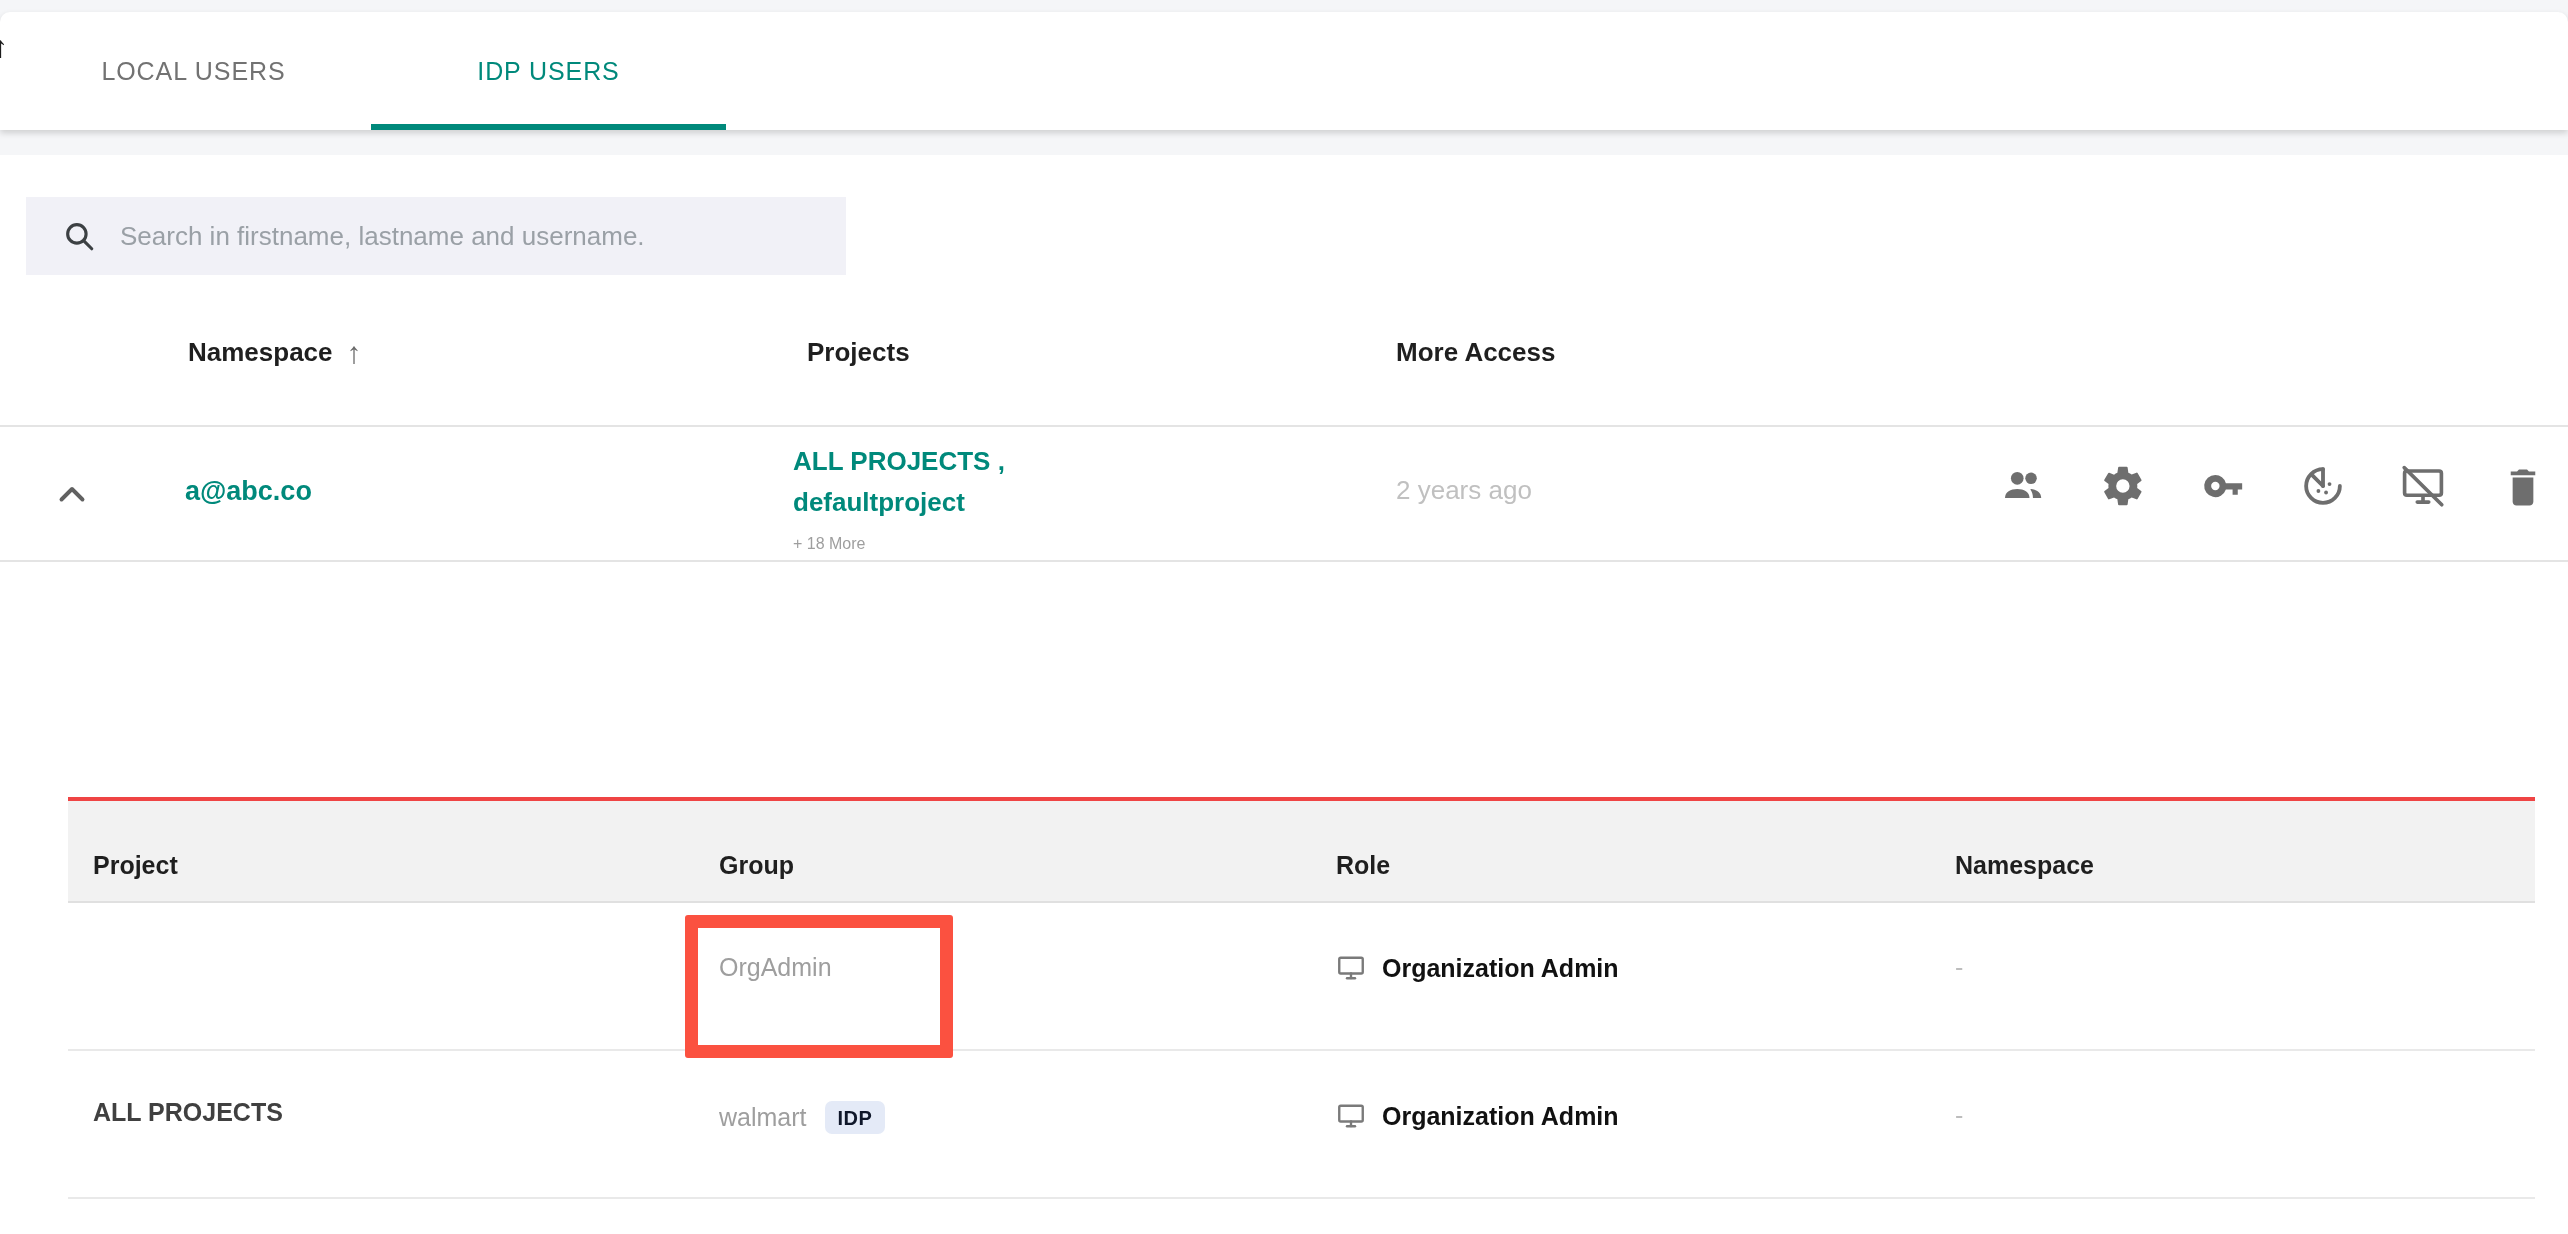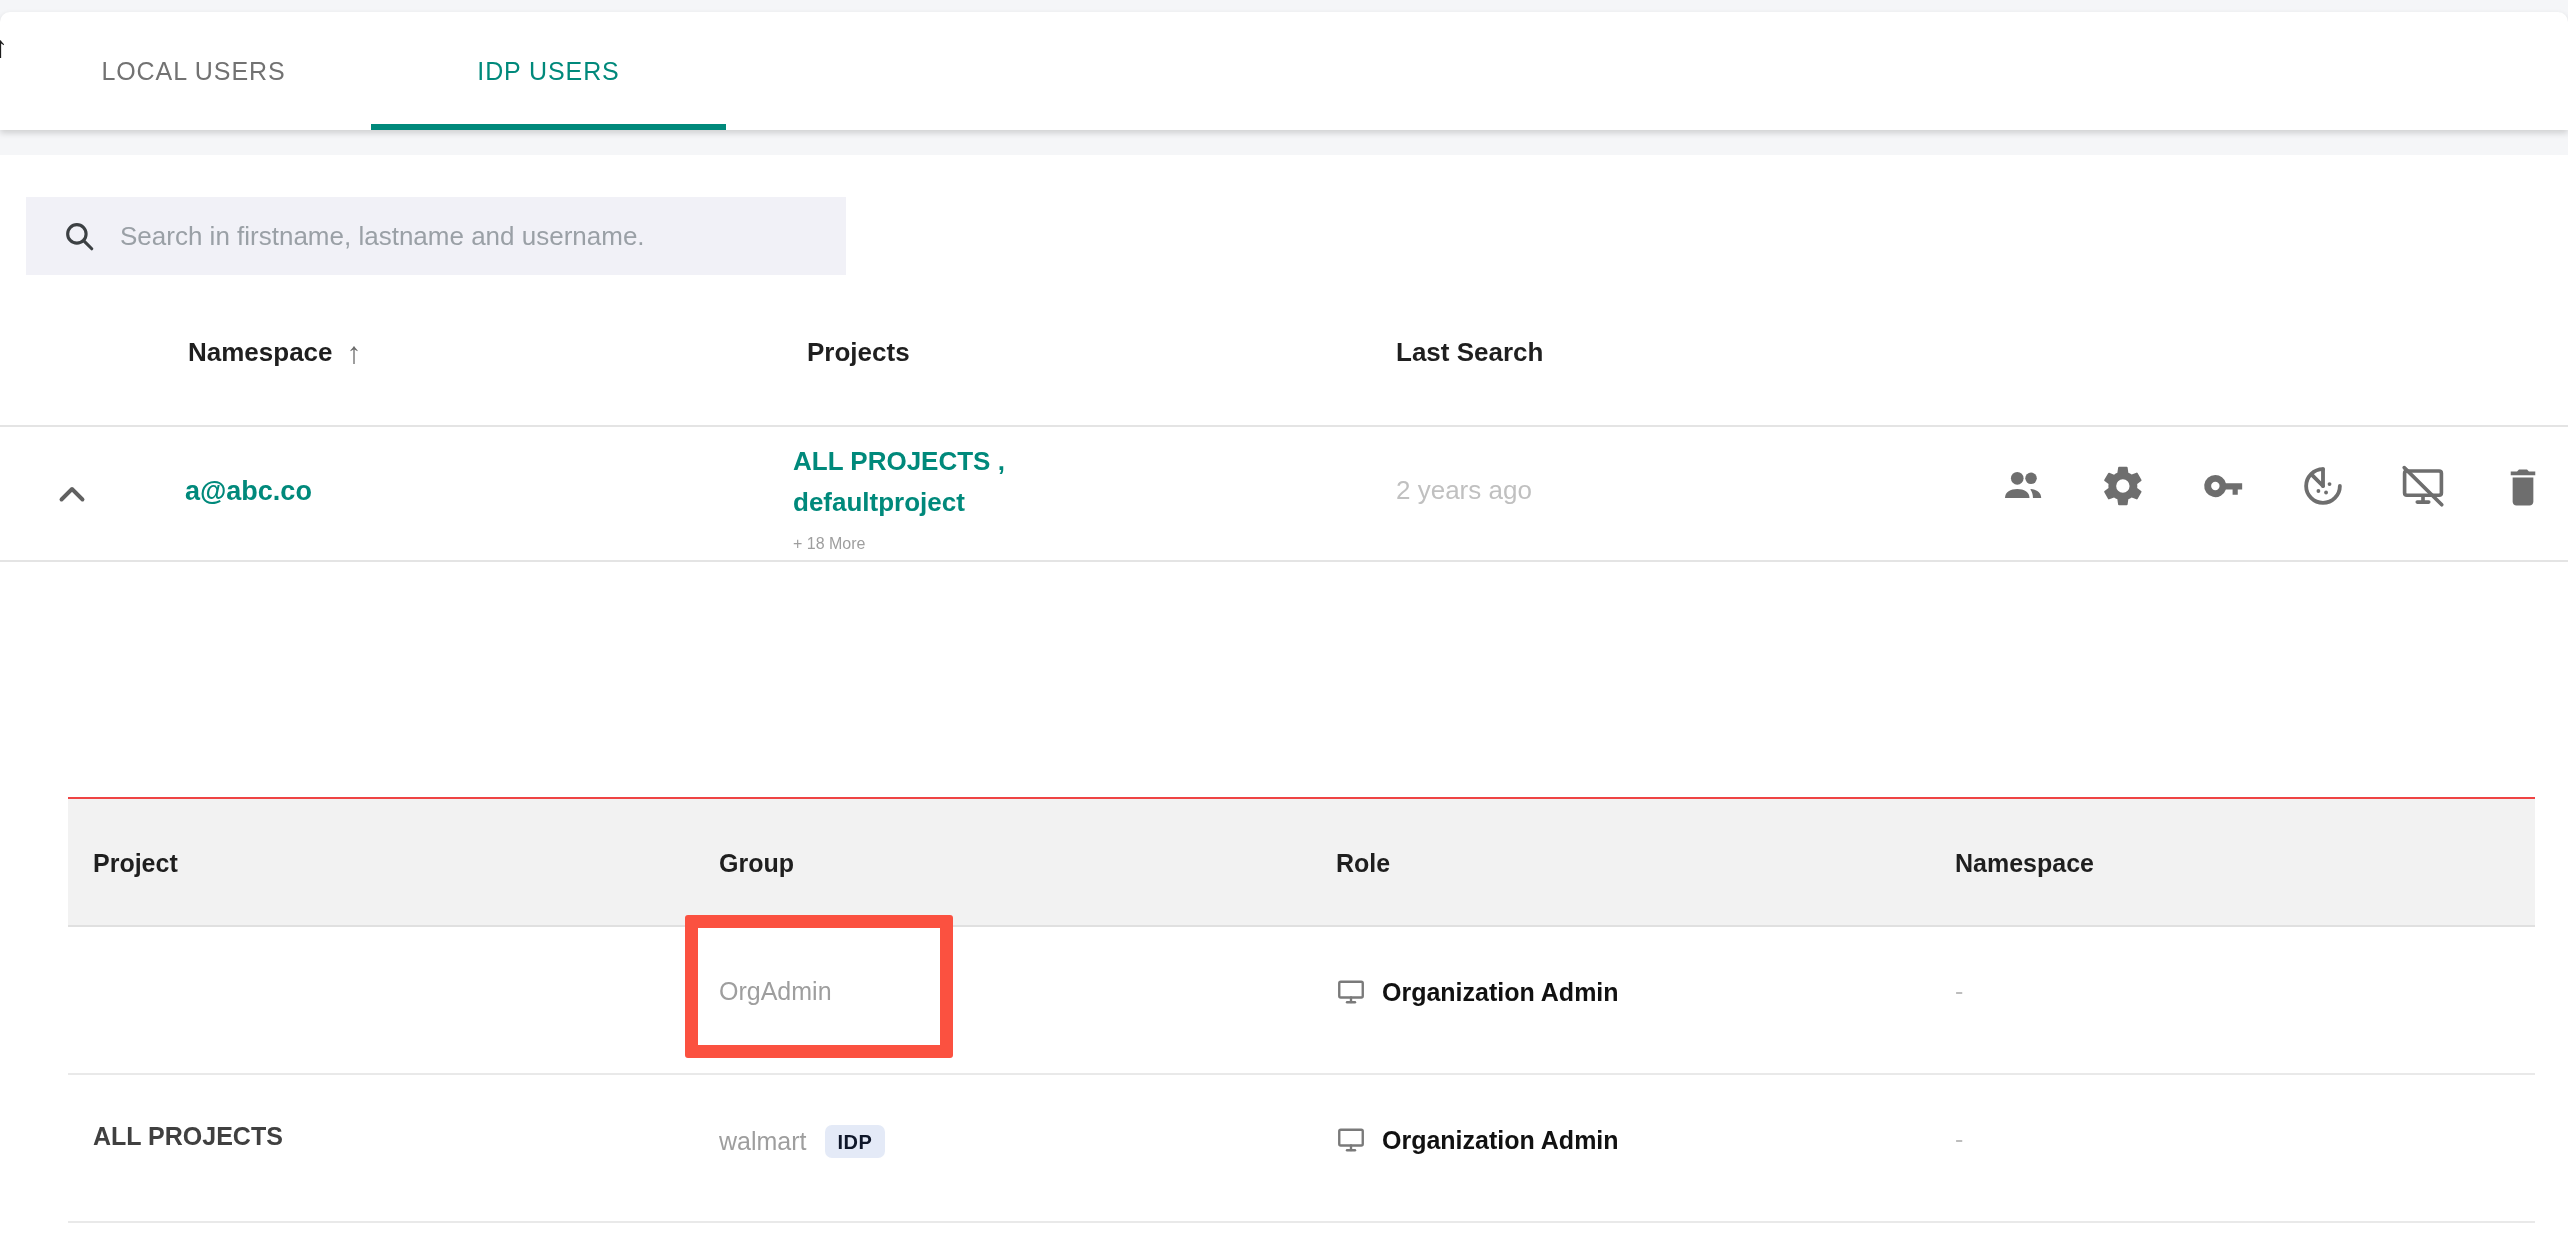--- a/index.html
+++ b/index.html
@@ -177,23 +177,23 @@
   .action-btn svg { display: block; width: 46px; height: 46px; }
 
   
   .subtable {
     position: absolute;
     left: 68px; top: 642px;
     width: 2467px;
   }
   .sub-head {
     position: relative;
-    height: 130px;
+    height: 106px;
     background: #f2f2f2;
-    border-top: 2px solid #ef4444;
+    border-top: 4px solid #ef4444;
     border-bottom: 2px solid #e0e0e0;
   }
   .sub-th {
     position: absolute;
     top: 50px;
     font-size: 25px;
     font-weight: bold;
     color: #1f1f1f;
     white-space: nowrap;
   }
@@ -285,21 +285,21 @@
 
   <div class="thead">
     <div class="th th-username">
       <span>Namespace</span>
       <span class="sort-arrow">↑</span>
     </div>
     <div class="th th-projects">
       <span>Projects</span>
     </div>
     <div class="th th-access">
-      <span>Last Search</span>
+      <span>More Access</span>
     </div>
   </div>
 
   <div class="user-row">
 
     <span class="expand-chevron">
       <svg viewBox="0 0 24 24" fill="none" stroke="currentColor" stroke-width="2.6" stroke-linecap="round" stroke-linejoin="round">
         <polyline points="5,15 12,8 19,15"></polyline>
       </svg>
     </span>

